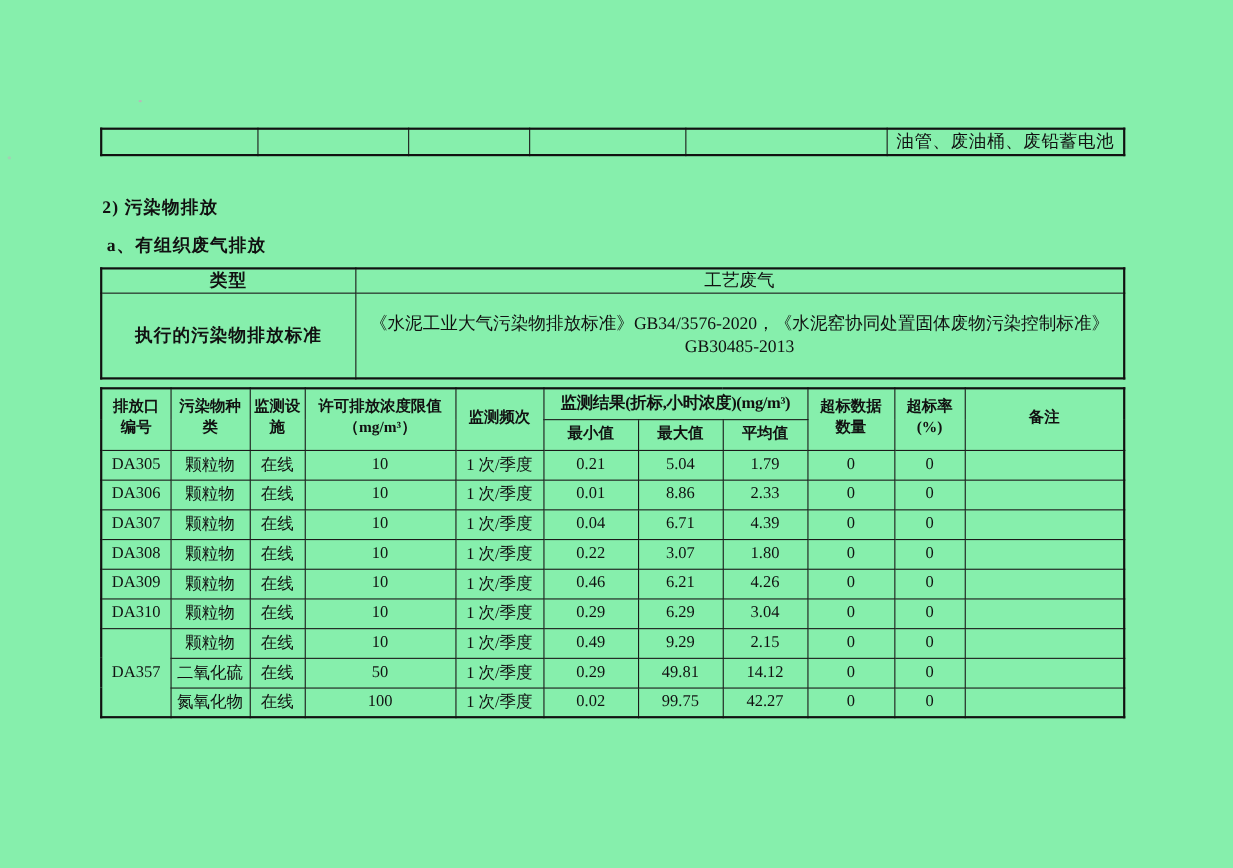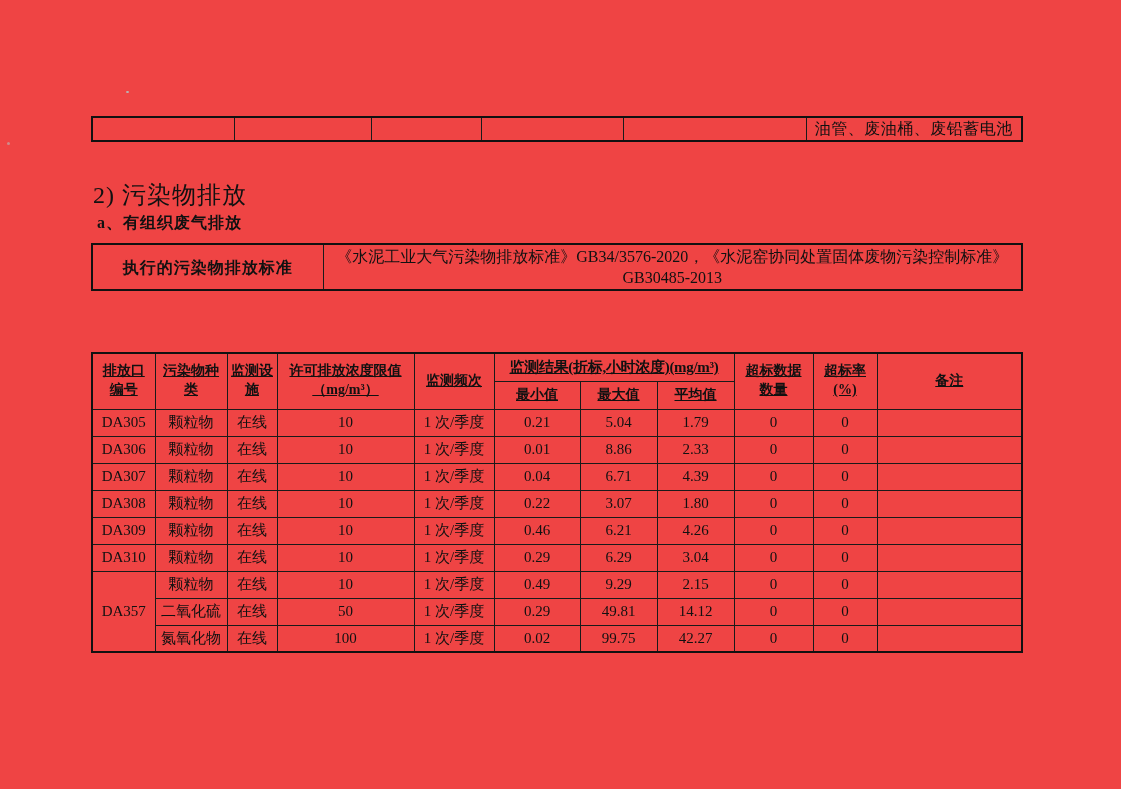--- a/index.html
+++ b/index.html
@@ -11,21 +11,21 @@
     width: 1121px;
     height: 789px;
     position: relative;
     font-family: "Liberation Serif", "DejaVu Serif", serif;
     color: #111111;
     overflow: hidden;
   }
   .page {
     position: absolute;
     inset: 0;
-    background: #ef4444;
+    background: #86efac;
   }
 
   
   table {
     border-collapse: collapse;
     table-layout: fixed;
     position: absolute;
   }
   td, th {
     border: 1px solid #1a1a1a;
@@ -46,22 +46,22 @@
     height: 22px;
     font-size: 16px;
     letter-spacing: 0.5px;
   }
 
   
   .heading-1 {
     position: absolute;
     left: 93px;
     top: 179px;
-    font-size: 24px;
-    font-weight: normal;
+    font-size: 16px;
+    font-weight: bold;
     letter-spacing: 1px;
   }
   .heading-2 {
     position: absolute;
     left: 97px;
     top: 213px;
     font-size: 16px;
     font-weight: bold;
     letter-spacing: 1px;
   }
@@ -75,36 +75,36 @@
   }
   .sum-table td {
     font-size: 16px;
   }
   .sum-table .lbl {
     font-weight: bold;
     letter-spacing: 1px;
   }
   .sum-table tr.r1 td, .sum-table tr.r2 td { height: 21px; }
   .sum-table tr.r3 td { height: 44px; line-height: 21px; }
-  .sum-table .std-val { padding: 0 8px; }
+  .sum-table .std-val { padding: 16px 8px; }
 
   
   .main-table {
     left: 91px;
     top: 352px;
     width: 930px;
     border: 2px solid #111;
   }
   .main-table th {
     font-weight: bold;
     font-size: 14px;
     white-space: pre-line;
     line-height: 1.35;
   }
-  .main-table thead tr { height: 28px; text-decoration: underline; }
+  .main-table thead tr { height: 28px; }
   .main-table tbody tr { height: 27px; }
   .main-table td {
     font-size: 15px;
   }
   .main-table .grp {
     font-size: 15px;
     letter-spacing: -0.3px;
     white-space: nowrap;
     margin-top: 24px;
   }
@@ -149,20 +149,24 @@
 
   <div class="heading-1">2) 污染物排放</div>
   <div class="heading-2">a、有组织废气排放</div>
 
   <table class="sum-table">
     <colgroup>
       <col style="width:231px">
         <col style="width:699px">
     </colgroup>
     <tbody>
+      <tr class="r1">
+        <td class="lbl">类型</td>
+        <td>工艺废气</td>
+      </tr>
       <tr class="r3">
         <td class="lbl">执行的污染物排放标准</td>
         <td class="std-val">《水泥工业大气污染物排放标准》GB34/3576-2020，《水泥窑协同处置固体废物污染控制标准》GB30485-2013</td>
       </tr>
     </tbody>
   </table>
 
   <table class="main-table">
     <colgroup>
       <col style="width:63px">

